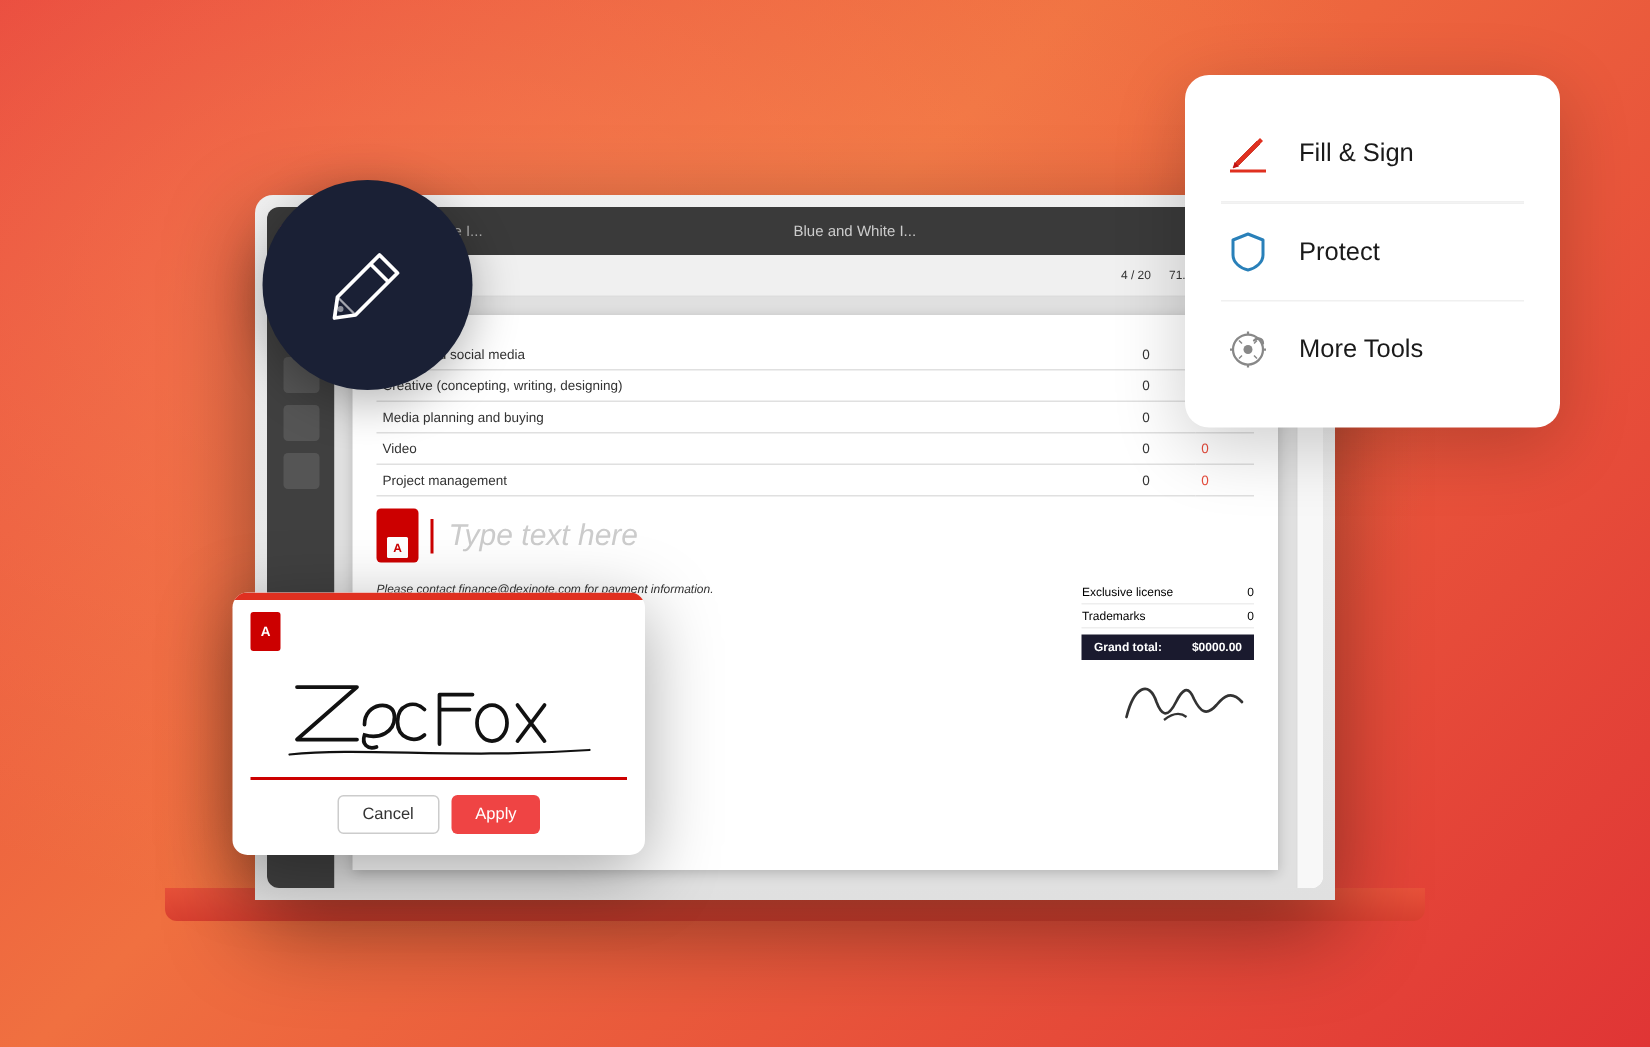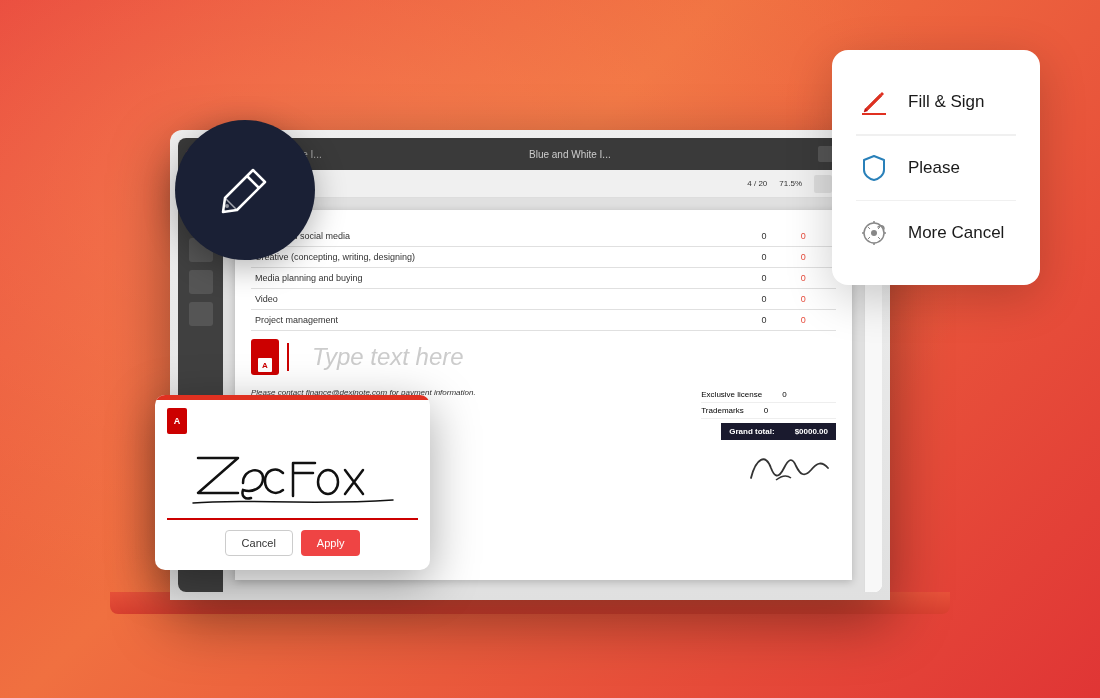--- a/index.html
+++ b/index.html
@@ -179,25 +179,25 @@
       background: #cc0000;
       border-radius: 3px;
       display: flex;
       flex-direction: column;
       align-items: center;
       justify-content: flex-end;
       padding-bottom: 3px;
     }
 
     .type-text-placeholder {
-      font-size: 24px;
+      font-size: 20px;
       color: #ccc;
       font-style: italic;
       border-left: 2px solid #cc0000;
-      padding-left: 23px;
+      padding-left: 10px;
     }
 
     
     .pdf-bottom {
       display: flex;
       gap: 12px;
       font-size: 8px;
     }
 
     .pdf-contact {
@@ -206,38 +206,37 @@
       font-style: italic;
       line-height: 1.5;
     }
 
     .pdf-totals {
       margin-left: auto;
     }
 
     .totals-row {
       display: flex;
-      justify-content: flex-start;
+      justify-content: space-between;
       gap: 20px;
       padding: 3px 0;
       border-bottom: 1px solid #eee;
       font-size: 8px;
     }
 
     .grand-total-row {
       background: #1a1a2e;
       color: white;
       padding: 4px 8px;
       display: flex;
       justify-content: space-between;
       gap: 20px;
       font-size: 8px;
       font-weight: bold;
       margin-top: 4px;
-      margin-left: 20px;
     }
 
     .pdf-signature {
       font-family: 'Brush Script MT', cursive;
       font-size: 20px;
       color: #333;
       margin-top: 8px;
       text-align: right;
     }
 
@@ -257,21 +256,21 @@
       height: 18px;
       background: #ddd;
       border-radius: 2px;
     }
 
     
     .dropdown-card {
       position: absolute;
       right: 60px;
       top: 50px;
-      width: 208px;
+      width: 250px;
       background: white;
       border-radius: 16px;
       padding: 20px 16px;
       box-shadow: 0 12px 48px rgba(0,0,0,0.2);
       z-index: 20;
     }
 
     .menu-item {
       display: flex;
       align-items: center;
@@ -556,36 +555,36 @@
 
 
   <div class="menu-divider"></div>
 
   <div class="menu-item">
     <div class="menu-icon">
       <svg width="32" height="32" viewBox="0 0 32 32">
         <path d="M16,4 L26,8 L26,18 C26,23 21,27 16,28 C11,27 6,23 6,18 L6,8 Z" fill="none" stroke="#2980b9" stroke-width="2" stroke-linejoin="round"></path>
       </svg>
     </div>
-    <span class="menu-label">Please</span>
+    <span class="menu-label">Protect</span>
   </div>
 
   <div class="menu-divider"></div>
 
   <div class="menu-item">
     <div class="menu-icon">
       <svg width="32" height="32" viewBox="0 0 32 32">
         <circle cx="16" cy="16" r="10" fill="none" stroke="#888" stroke-width="1.5"></circle>
         <path d="M16,6 L16,4 M16,28 L16,26 M6,16 L4,16 M28,16 L26,16" stroke="#888" stroke-width="1.5"></path>
         <circle cx="16" cy="16" r="3" fill="#888"></circle>
         <path d="M10,10 L12,12 M22,22 L20,20 M22,10 L20,12 M10,22 L12,20" stroke="#888" stroke-width="1"></path>
         <path d="M20,10 C22,8 26,8 26,12" stroke="#888" stroke-width="1.5" fill="none" stroke-linecap="round"></path>
       </svg>
     </div>
-    <span class="menu-label">More Cancel</span>
+    <span class="menu-label">More Tools</span>
   </div>
 </div>
 
 <div class="signature-dialog">
   <div class="sig-top-bar"></div>
   <div class="sig-content">
     <div class="sig-acrobat-icon">
       <span style="color:white;font-size:9px;font-weight:bold;">A</span>
     </div>
     <div class="sig-draw-area">

